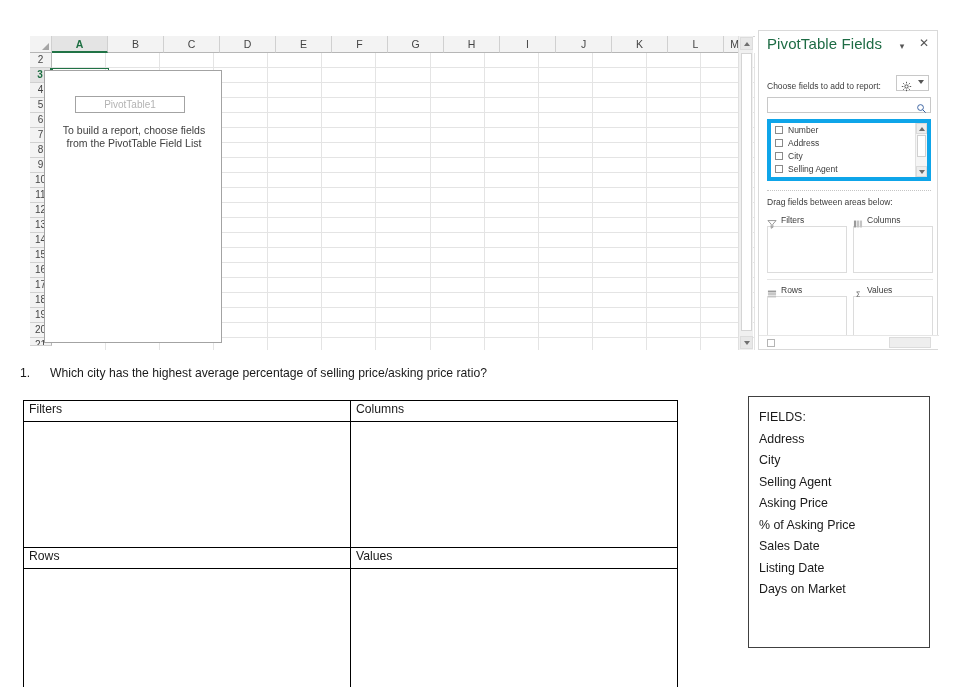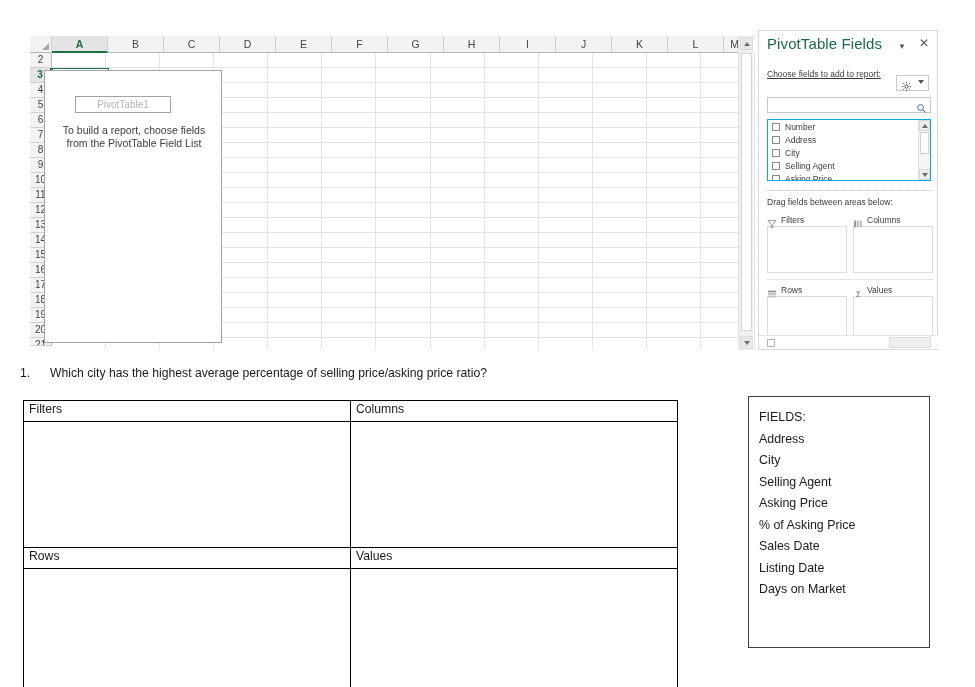--- a/index.html
+++ b/index.html
@@ -143,21 +143,21 @@
     position: absolute;
     left: 14px; top: 40px;
     width: 178px; height: 273px;
     border: 1px solid #a3a3a3;
     background: #ffffff;
     box-sizing: border-box;
   }
   #pivot-name-box {
     position: absolute;
     left: 30px; top: 25px;
-    width: 96px; height: 17px;
+    width: 110px; height: 17px;
     border: 1px solid #a3a3a3;
     background: #fff;
     box-sizing: border-box;
     font-size: 10px;
     color: #b3b3b3;
     text-align: center;
     line-height: 15px;
   }
   #pivot-hint {
     position: absolute;
@@ -244,24 +244,23 @@
     position: absolute;
     right: 8px; top: 1px;
     width: 14px; height: 14px;
     font-size: 12px;
     color: #555;
     text-align: center;
     line-height: 14px;
   }
   #choose-label {
     position: absolute;
-    left: 8px; top: 38px;
+    left: 8px; top: 50px;
     font-size: 8.5px;
     color: #3b3b3b;
-    text-decoration: underline;
   }
   #gear-btn {
     position: absolute;
     right: 8px; top: 44px;
     width: 33px; height: 16px;
     border: 1px solid #c8c8c8;
     background: #fff;
     box-sizing: border-box;
   }
   #gear-icon-wrap {
@@ -303,21 +302,21 @@
     position: absolute;
     right: 3px; top: 2px;
     width: 11px; height: 11px;
   }
 
   
   #field-list {
     position: absolute;
     left: 8px; top: 88px;
     width: 164px; height: 62px;
-    border: 1px solid #0ea5e9;
+    border: 4px solid #0ea5e9;
     background: #fff;
     box-sizing: border-box;
     overflow: hidden;
   }
   .field-row {
     position: relative;
     height: 13px;
     padding-left: 4px;
     display: flex;
     align-items: center;

